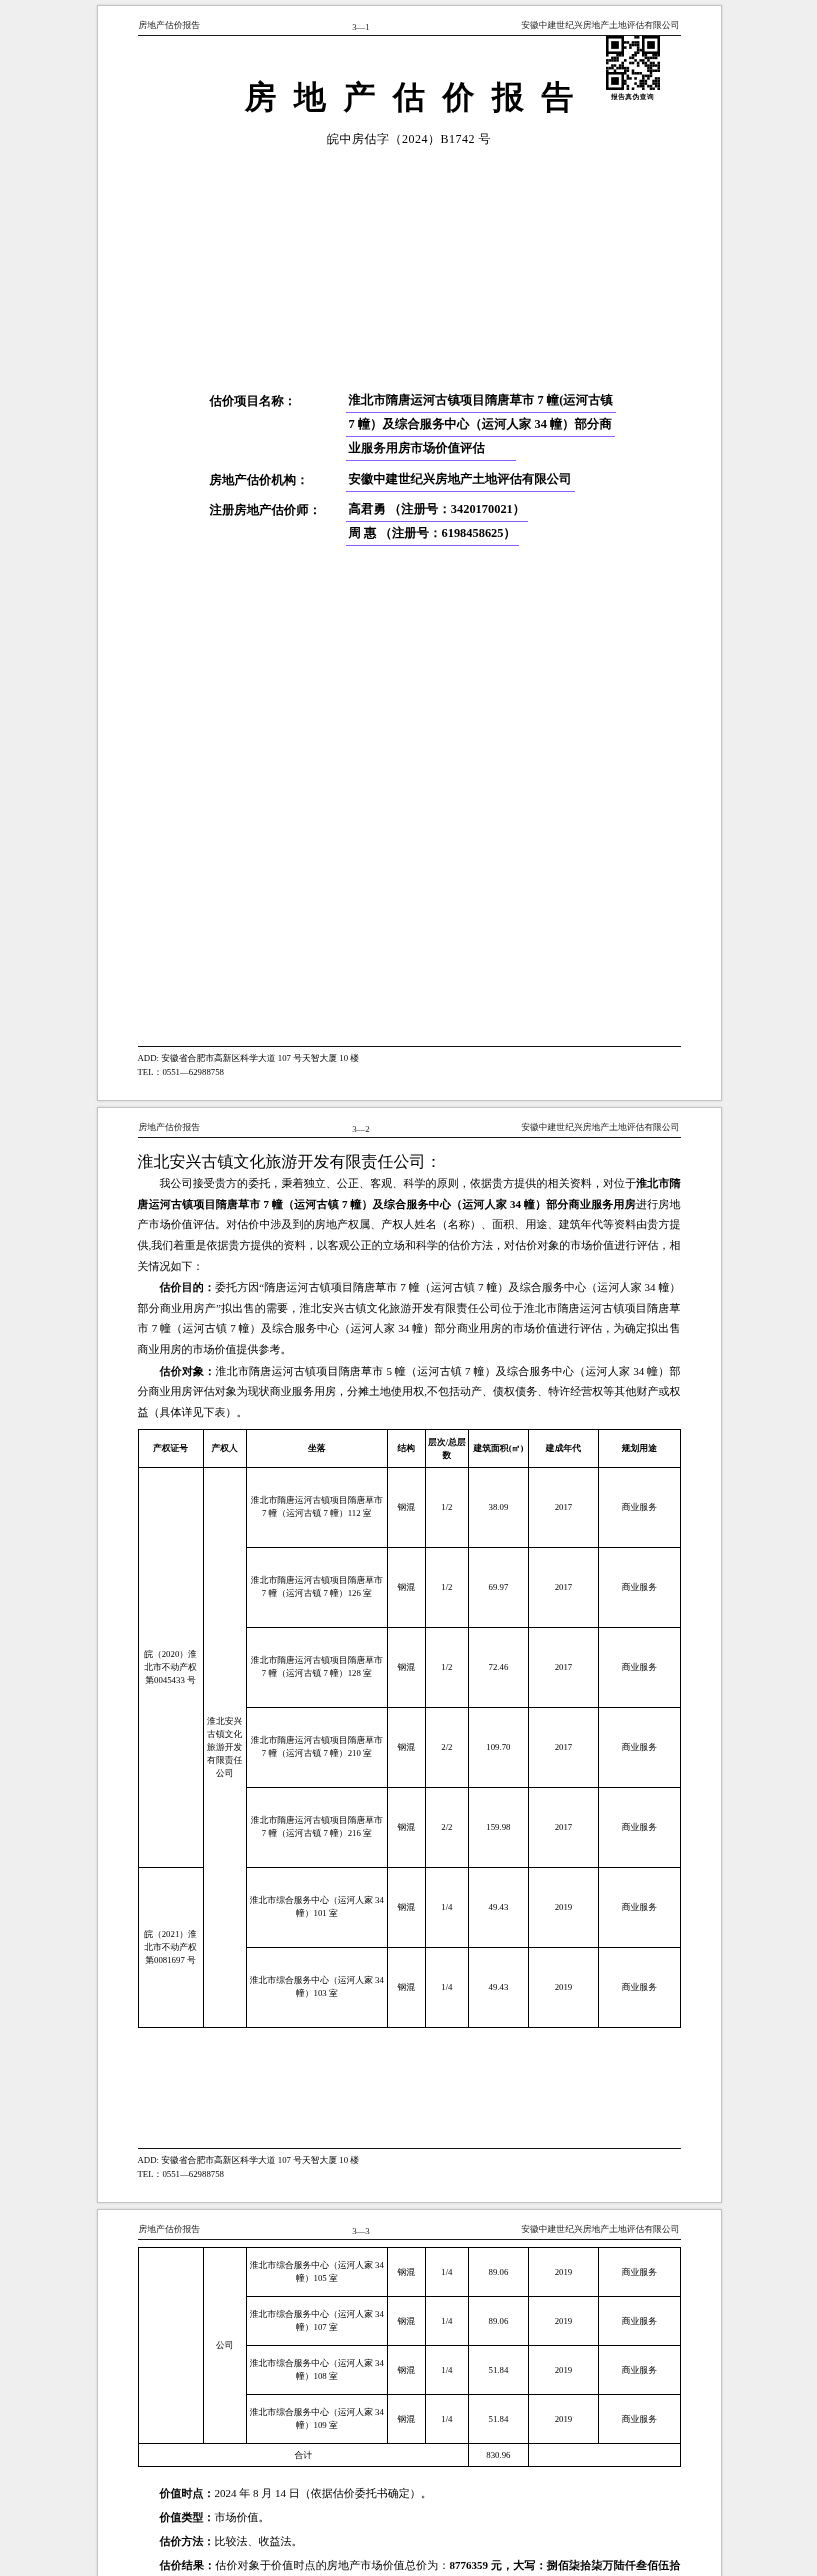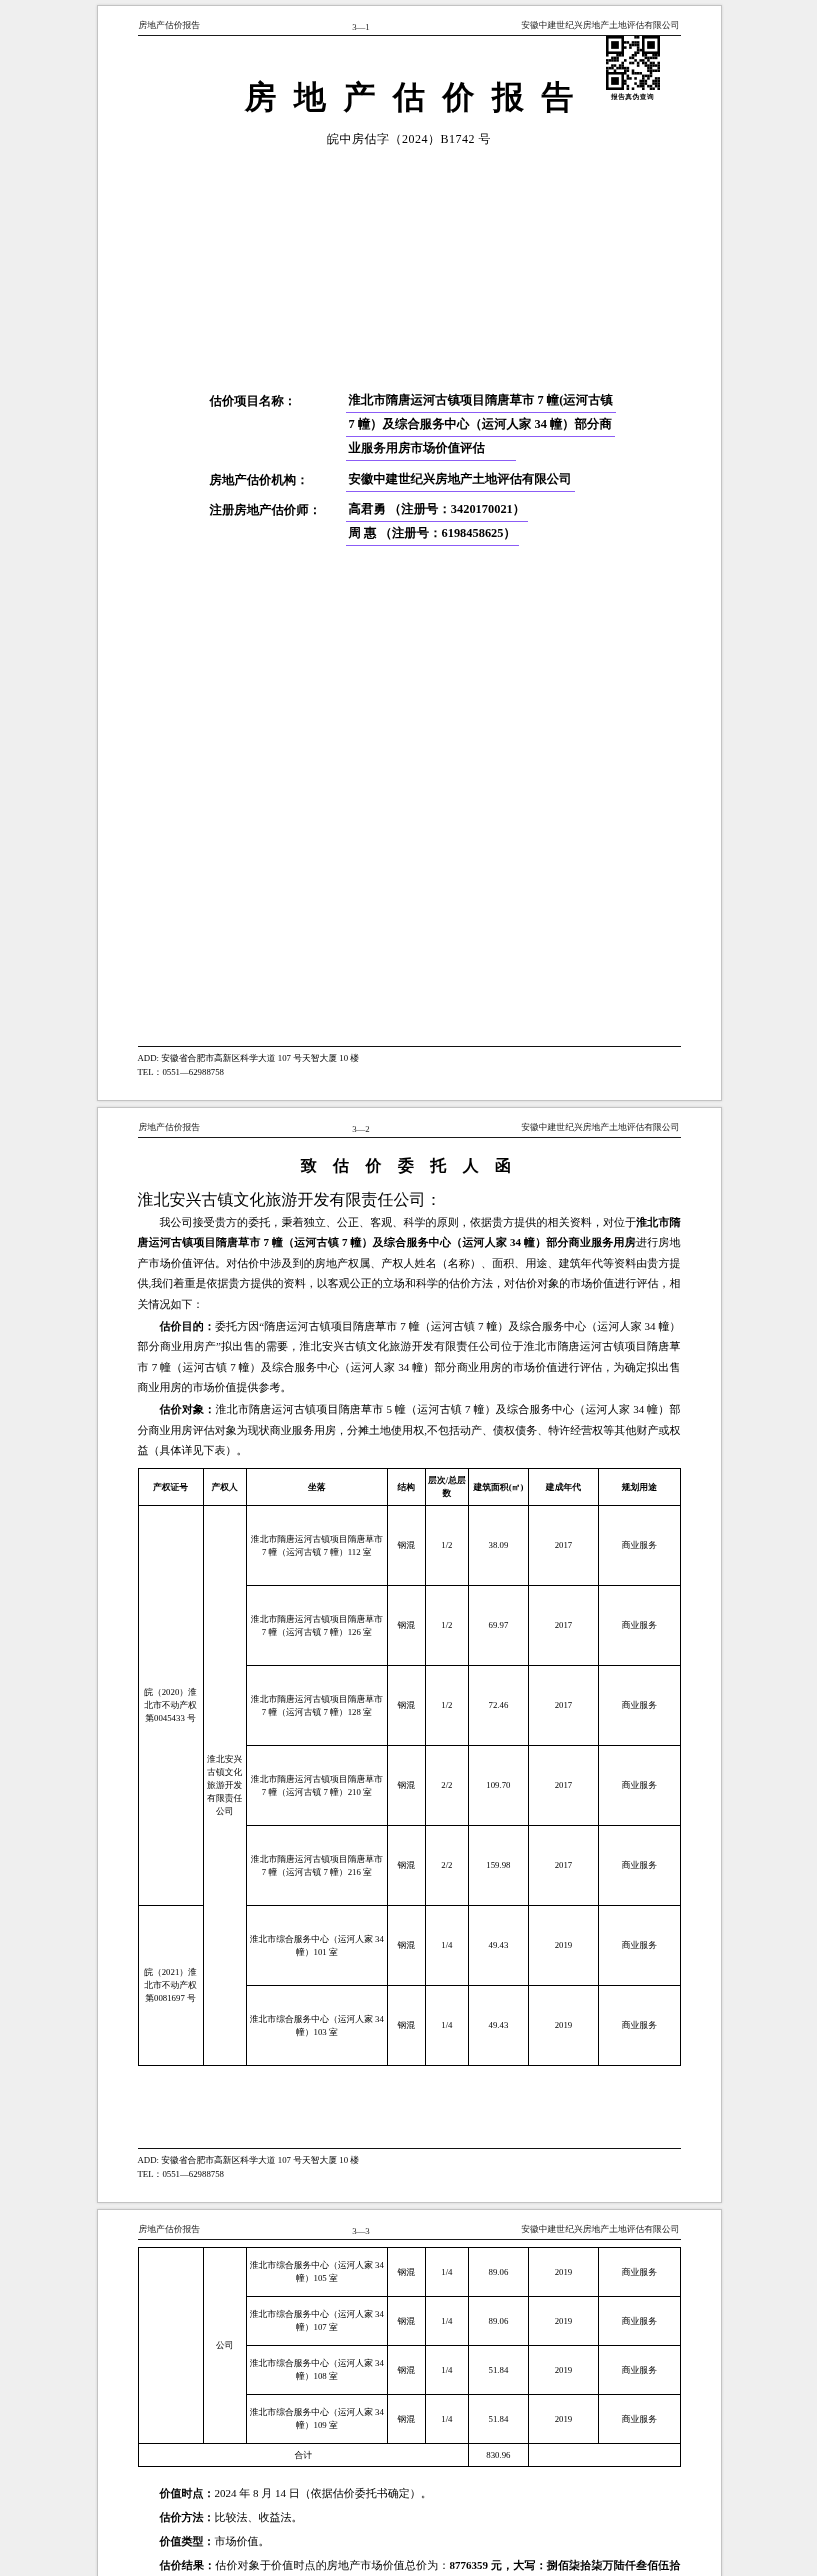--- a/index.html
+++ b/index.html
@@ -242,21 +242,20 @@
     </div>
   </div>
 
   <div class="page">
     <div class="page-header">
       <span class="hd-left">房地产估价报告</span>
       <span class="hd-mid">3—2</span>
       <span class="hd-right">安徽中建世纪兴房地产土地评估有限公司</span>
     </div>
 
-    <h2 class="letter-title">致 估 价 委 托 人 函</h2>
     <div class="salutation">淮北安兴古镇文化旅游开发有限责任公司：</div>
 
     <p class="para"><span>我公司接受贵方的委托，秉着独立、公正、客观、科学的原则，依据贵方提供的相关资料，对位于</span><span class="seg-bold">淮北市隋唐运河古镇项目隋唐草市 7 幢（运河古镇 7 幢）及综合服务中心（运河人家 34 幢）部分商业服务用房</span><span>进行房地产市场价值评估。对估价中涉及到的房地产权属、产权人姓名（名称）、面积、用途、建筑年代等资料由贵方提供,我们着重是依据贵方提供的资料，以客观公正的立场和科学的估价方法，对估价对象的市场价值进行评估，相关情况如下：</span></p>
     <p class="para"><span class="seg-bold">估价目的：</span><span>委托方因“隋唐运河古镇项目隋唐草市 7 幢（运河古镇 7 幢）及综合服务中心（运河人家 34 幢）部分商业用房产”拟出售的需要，淮北安兴古镇文化旅游开发有限责任公司位于淮北市隋唐运河古镇项目隋唐草市 7 幢（运河古镇 7 幢）及综合服务中心（运河人家 34 幢）部分商业用房的市场价值进行评估，为确定拟出售商业用房的市场价值提供参考。</span></p>
     <p class="para"><span class="seg-bold">估价对象：</span><span>淮北市隋唐运河古镇项目隋唐草市 5 幢（运河古镇 7 幢）及综合服务中心（运河人家 34 幢）部分商业用房评估对象为现状商业服务用房，分摊土地使用权,不包括动产、债权债务、特许经营权等其他财产或权益（具体详见下表）。</span></p>
 
     <table class="doc-table prop-table">
       <colgroup>
         <col style="width:12%">
           <col style="width:8%">
@@ -402,21 +401,21 @@
           <tr>
             <td colspan="5">合计</td>
             <td>830.96</td>
             <td colspan="2"></td>
           </tr>
         </tbody>
     </table>
 
     <div class="p3-items">
       <p class="para"><span class="seg-bold">价值时点：</span><span>2024 年 8 月 14 日（依据估价委托书确定）。</span></p>
+      <p class="para"><span class="seg-bold">价值类型：</span><span>市场价值。</span></p>
       <p class="para"><span class="seg-bold">估价方法：</span><span>比较法、收益法。</span></p>
-      <p class="para"><span class="seg-bold">价值类型：</span><span>市场价值。</span></p>
       <p class="para"><span class="seg-bold">估价结果：</span><span>估价对象于价值时点的房地产市场价值总价为：</span><span class="seg-bold">8776359 元，大写：捌佰柒拾柒万陆仟叁佰伍拾玖元整（货币种类：人民币），详见下表：</span></p>
     </div>
 
   </div>
 
 </div>
 
 
 </body></html>

